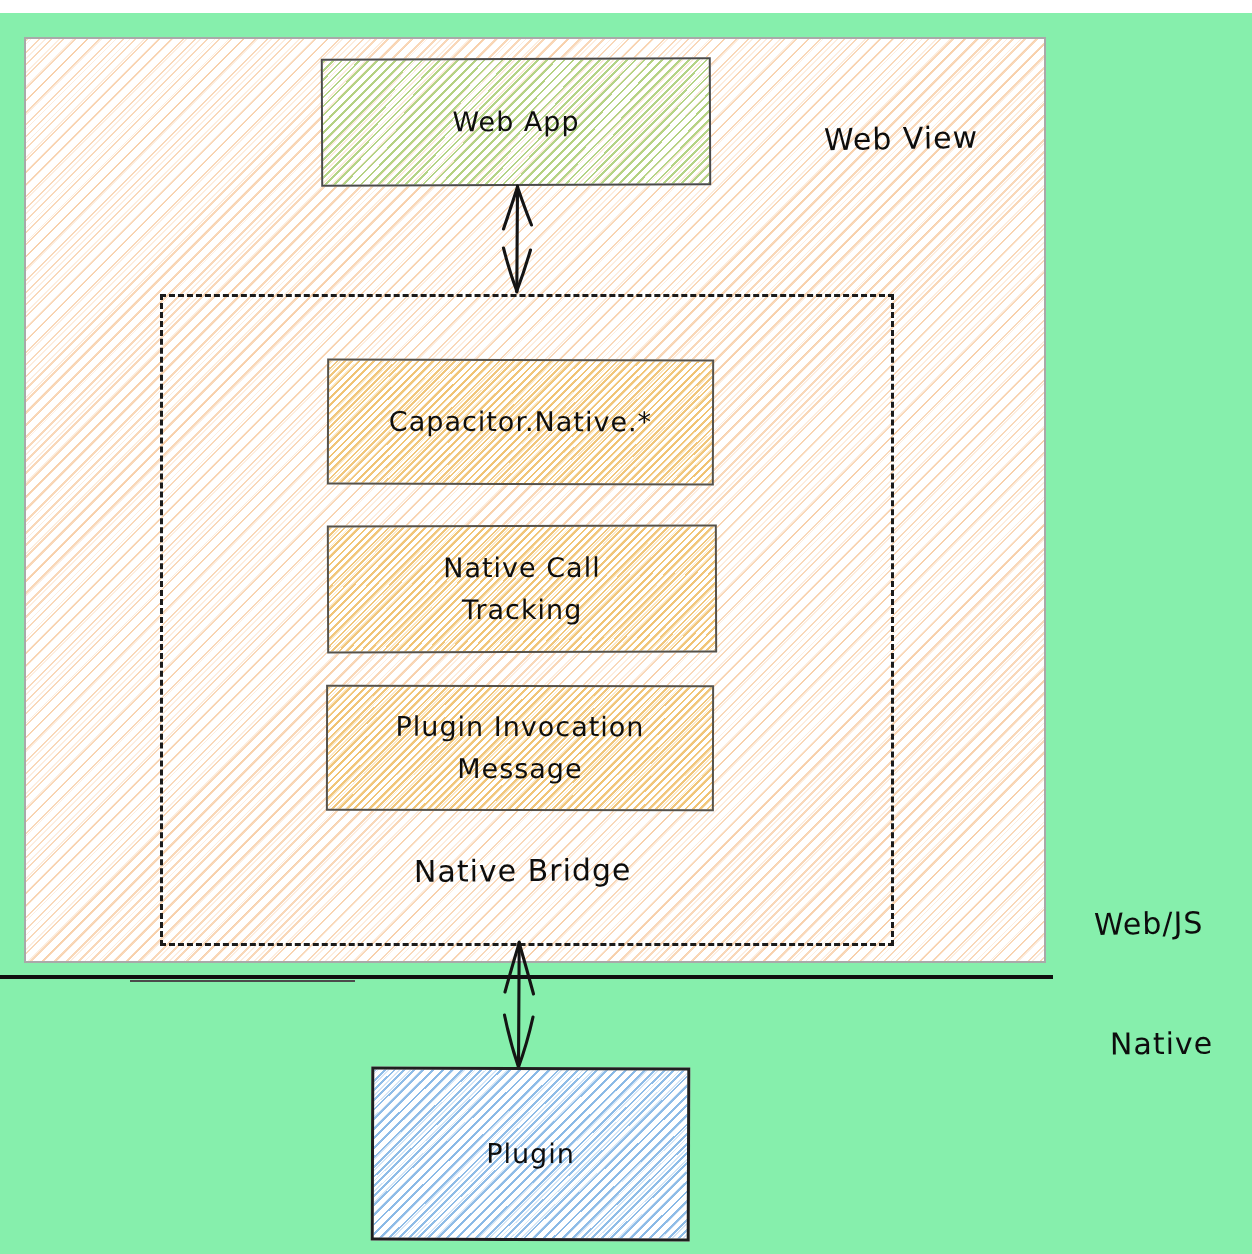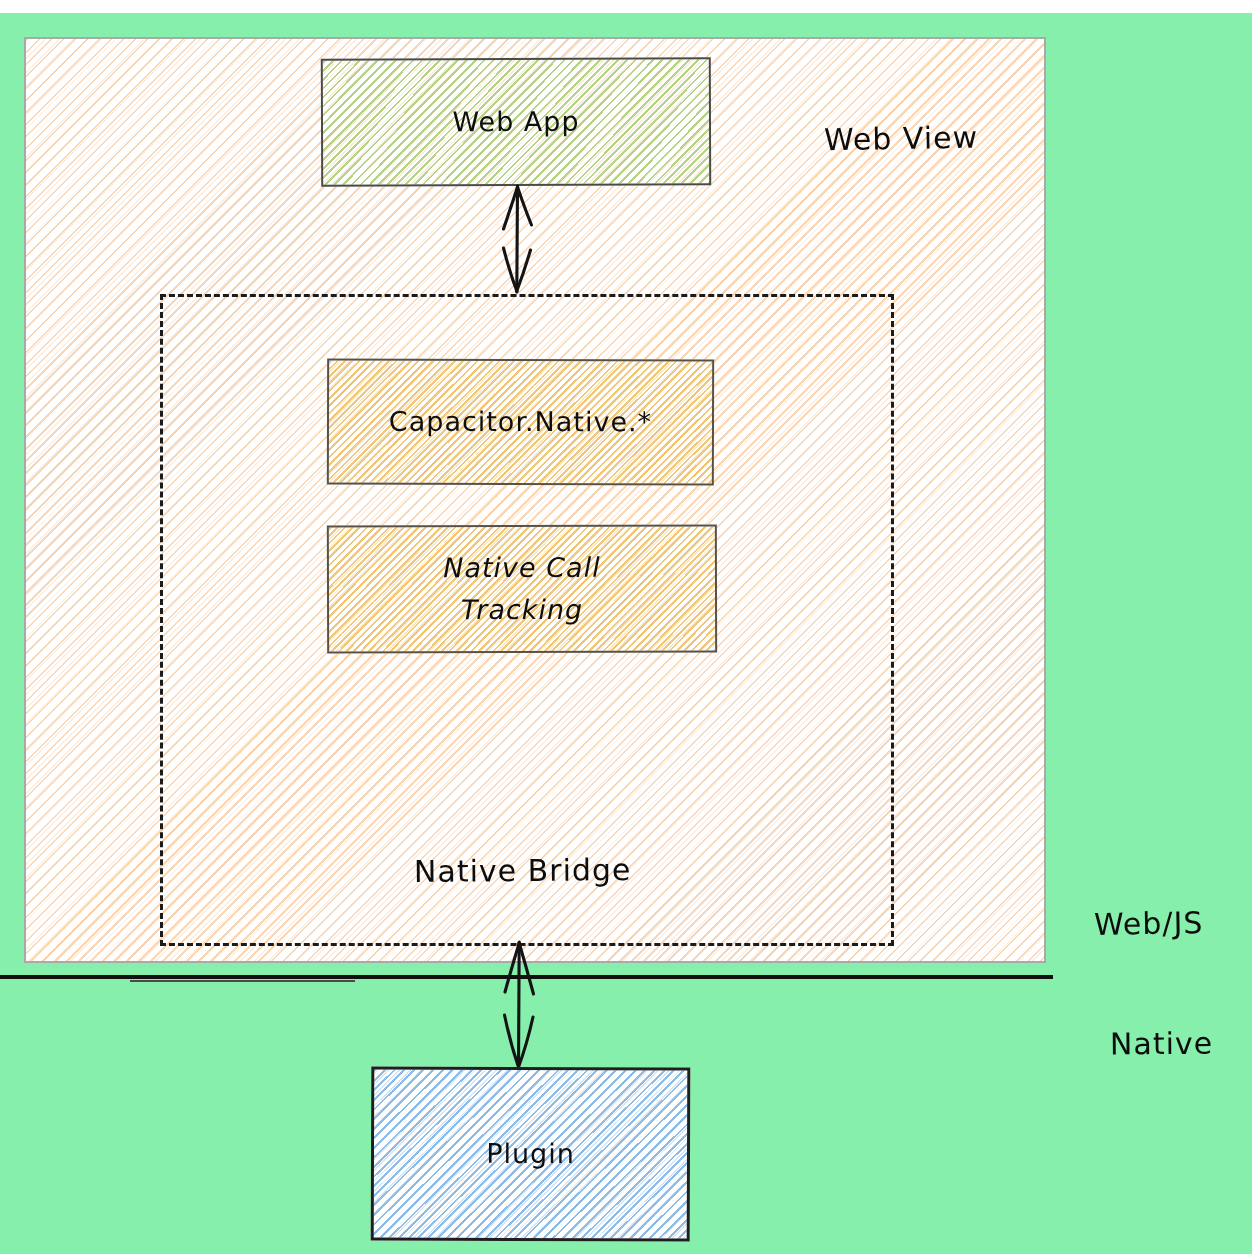--- a/index.html
+++ b/index.html
@@ -74,21 +74,21 @@
       repeating-linear-gradient(135deg,
         rgba(238,185,92,0.8) 0px, rgba(238,185,92,0.8) 1.9px,
         transparent 1.9px, transparent 5.2px),
       repeating-linear-gradient(135deg,
         rgba(246,208,140,0.5) 2px, rgba(246,208,140,0.5) 3.2px,
         transparent 3.2px, transparent 8px);
   }
   .node-capacitor-plugins { left: 327px; top: 346px; width: 383px; height: 122px; transform: rotate(0.15deg); }
   .node-native-call-tracking { left: 327px; top: 512px; width: 386px; height: 124px; transform: rotate(-0.15deg); }
   .node-plugin-invocation { left: 326px; top: 672px; width: 384px; height: 122px; transform: rotate(0.1deg); }
-  .node-native-call-tracking .node-label { max-width: 240px; font-style: italic; }
+  .node-native-call-tracking .node-label { max-width: 240px; }
   .node-plugin-invocation .node-label { max-width: 320px; }
   .node-runtime {
     left: 371px; top: 1054px;
     width: 313px; height: 168px;
     border: 3px solid #1f1f1f;
     transform: rotate(0.2deg);
     background-color: #fff;
     background-image:
       repeating-linear-gradient(135deg,
         rgba(124,177,227,0.85) 0px, rgba(124,177,227,0.85) 2px,
@@ -155,20 +155,23 @@
   </svg>
 
   <div class="native-bridge-region"></div>
 
   <div class="node node-plugin node-capacitor-plugins">
     <span class="node-label">Capacitor.Native.*</span>
   </div>
   <div class="node node-plugin node-native-call-tracking">
     <span class="node-label">Native Call Tracking</span>
   </div>
+  <div class="node node-plugin node-plugin-invocation">
+    <span class="node-label">Plugin Invocation Message</span>
+  </div>
 
   <div class="region-label label-native-bridge">Native Bridge</div>
 
   <div class="region-label label-web-js">Web/JS</div>
   <div class="region-label label-native">Native</div>
 
   <div class="divider-main"></div>
   <div class="divider-ghost"></div>
 
   <svg class="arrow arrow-native" width="76" height="130" viewBox="0 0 76 130">

